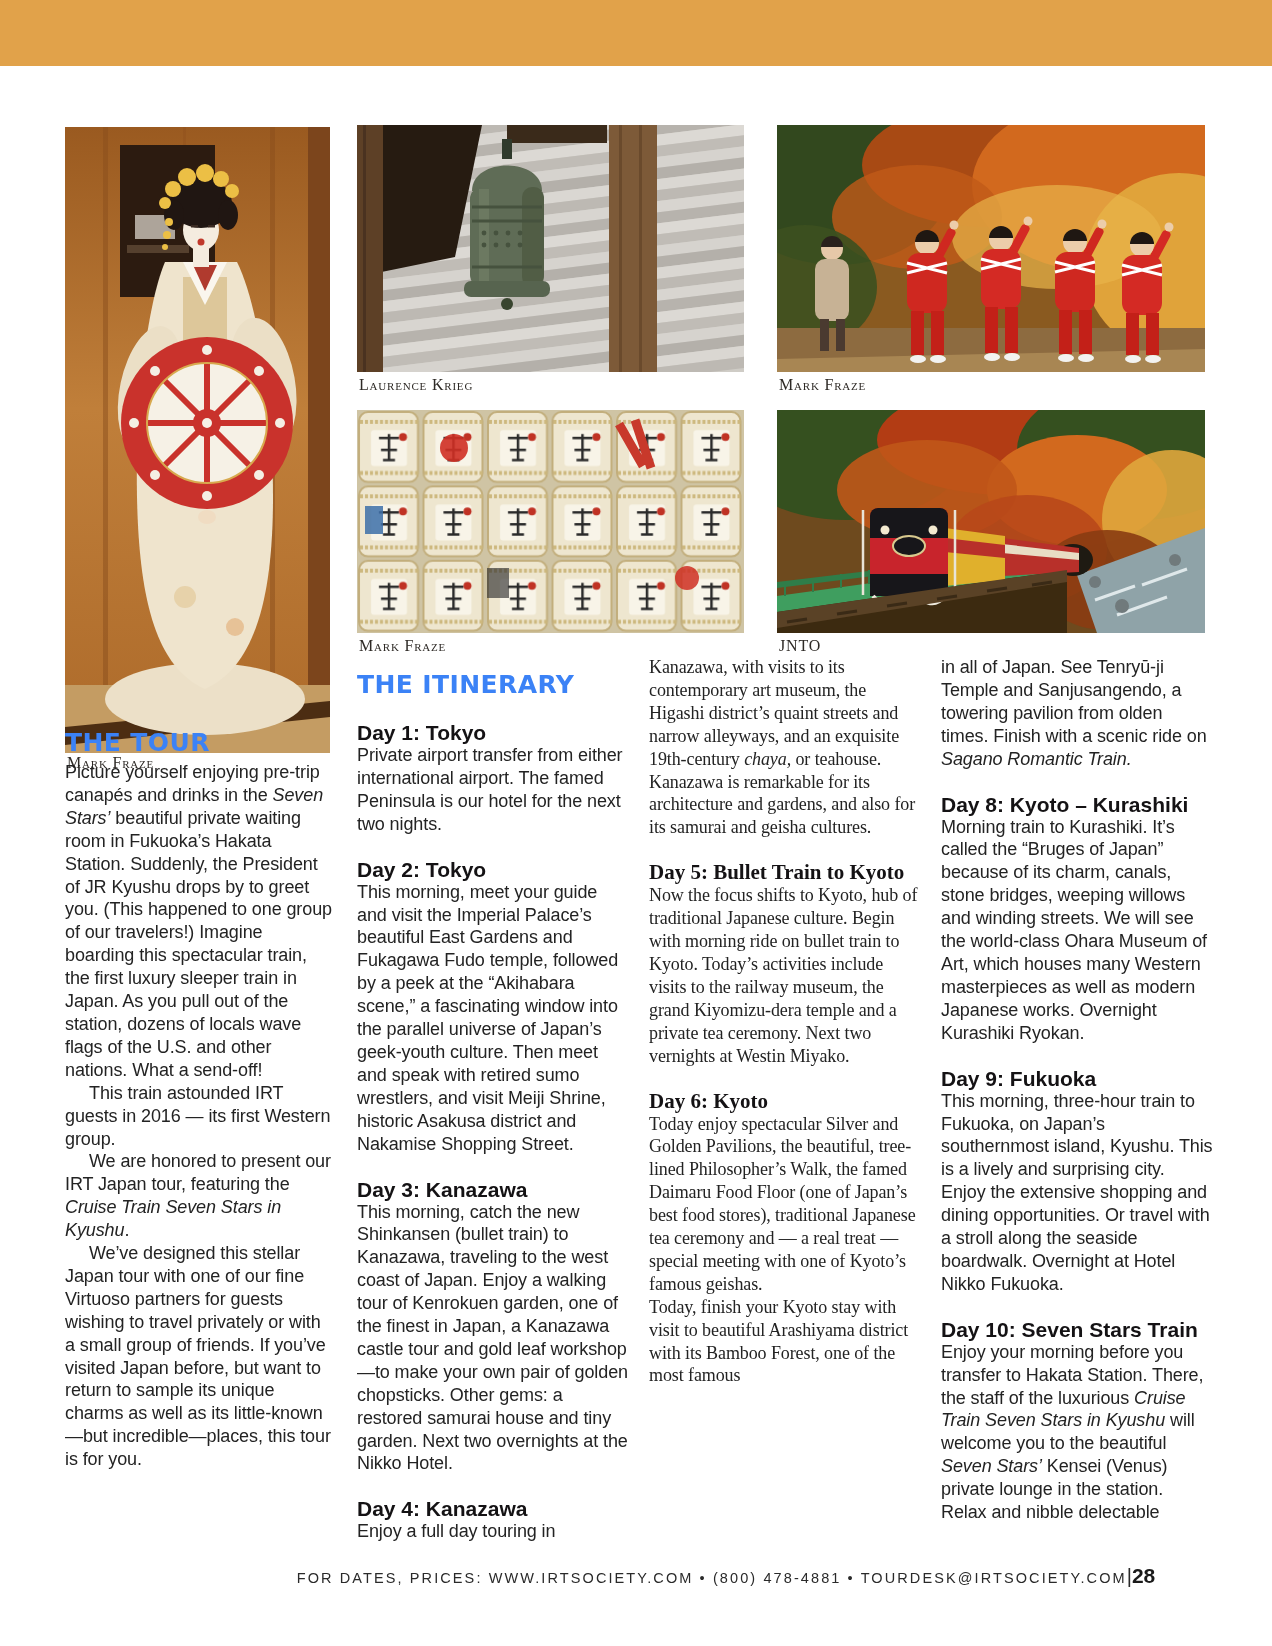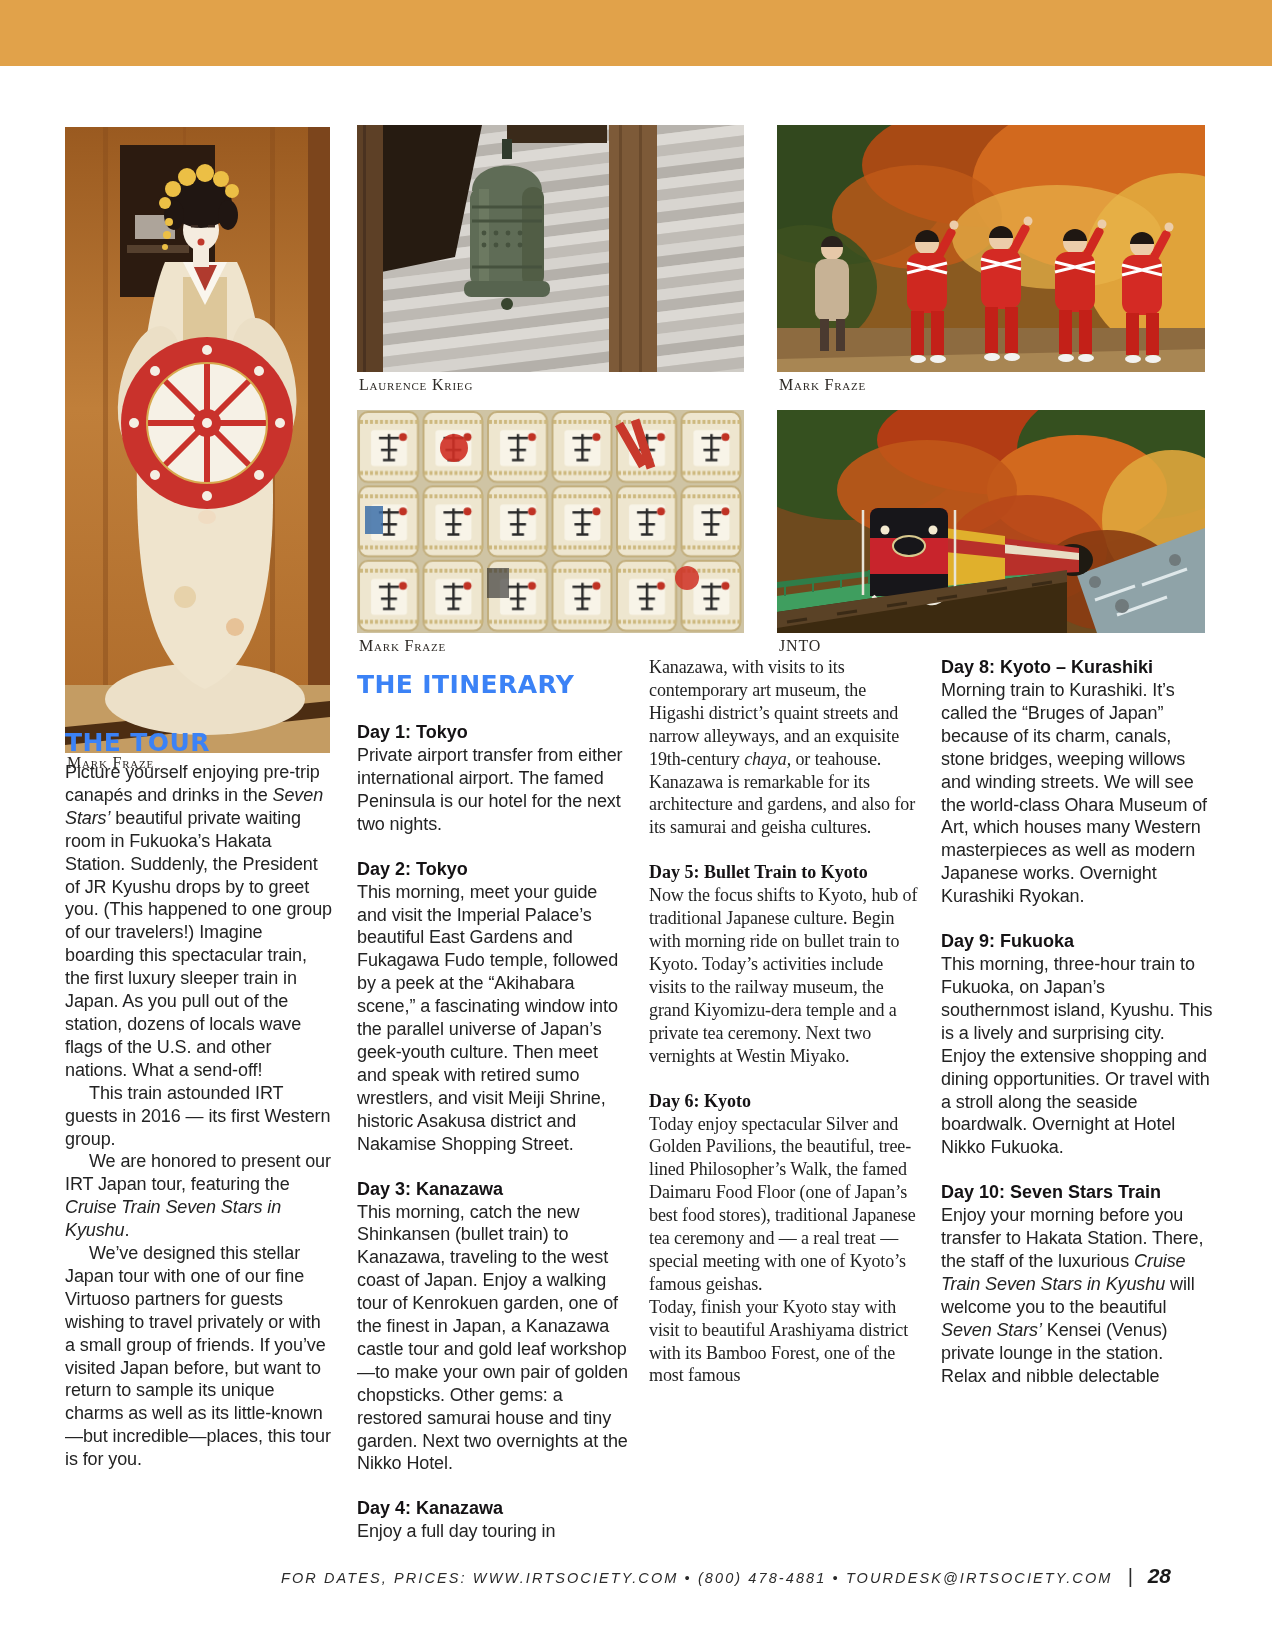--- a/index.html
+++ b/index.html
@@ -22,24 +22,24 @@
   #cr-train{left:779px;top:637px;font-family:Liberation Serif, serif;}
   .sec-heading{font-family:"DejaVu Sans",sans-serif;font-size:25px;font-weight:bold;
                letter-spacing:.4px;color:#3b82f6;margin:0 0 4px 0;transform-origin:left top;}
   .tour{position:absolute;left:65px;top:728px;width:268px;}
   .body-text{font-size:18px;line-height:22.9px;margin:0;color:#232323;letter-spacing:-.1px;}
   .body-text.indent{text-indent:24px;}
   .col{position:absolute;width:272px;}
   #col2{left:357px;top:670px;}
   #col3{left:649px;top:656px;font-family:Liberation Serif, serif;}
   #col4{left:941px;top:656px;}
-  .day-title{font-size:18px;line-height:23px;font-weight:bold;color:#141214;margin:22px 0 0 0;}
+  .day-title{font-size:21px;line-height:23px;font-weight:bold;color:#141214;margin:22px 0 0 0;}
   .col > :first-child{margin-top:0;}
   .footer{position:absolute;left:240px;right:60px;top:1564px;display:flex;align-items:baseline;
-          justify-content:center;gap:15px;font-style:italic;}
+          justify-content:center;gap:0;}
   .footer-text{font-size:14.5px;letter-spacing:2.1px;color:#2a2a2a;white-space:nowrap;}
   .footer-divider{font-size:20px;font-weight:300;color:#2a2a2a;}
   .footer-page{font-size:21px;font-weight:bold;color:#1a1a1a;letter-spacing:0;}
   i{font-style:italic;}
 </style>
 </head>
 <body>
 
 <div class="page">
 
@@ -366,20 +366,21 @@
     </div>
   <div class="col" id="col3">
       <p class="body-text">Kanazawa, with visits to its contemporary art museum, the Higashi district’s quaint streets and narrow alleyways, and an exquisite 19th-century <i>chaya,</i> or teahouse. Kanazawa is remarkable for its architecture and gardens, and also for its samurai and geisha cultures.</p>
       <h3 class="day-title">Day 5: Bullet Train to Kyoto</h3>
       <p class="body-text">Now the focus shifts to Kyoto, hub of traditional Japanese culture. Begin with morning ride on bullet train to Kyoto. Today’s activities include visits to the railway museum, the grand Kiyomizu-dera temple and a private tea ceremony.  Next two vernights at Westin Miyako.</p>
       <h3 class="day-title">Day 6: Kyoto</h3>
       <p class="body-text">Today enjoy spectacular Silver and Golden Pavilions, the beautiful, tree-lined Philosopher’s Walk, the famed Daimaru Food Floor (one of Japan’s best food stores), traditional Japanese tea ceremony and — a real treat — special meeting with one of Kyoto’s famous geishas.</p>
       <p class="body-text">Today, finish your Kyoto stay with visit to beautiful Arashiyama district with its Bamboo Forest, one of the most famous</p>
     </div>
   <div class="col" id="col4">
+      <p class="body-text">in all of Japan.  See Tenryū-ji Temple and Sanjusangendo, a towering pavilion from olden times. Finish with a scenic ride on <i>Sagano Romantic Train.</i></p>
       <h3 class="day-title">Day 8: Kyoto – Kurashiki</h3>
       <p class="body-text">Morning train to Kurashiki. It’s called the “Bruges of Japan” because of its charm, canals, stone bridges, weeping willows and winding streets. We will see the world-class Ohara Museum of Art, which houses many Western masterpieces as well as modern Japanese works. Overnight Kurashiki Ryokan.</p>
       <h3 class="day-title">Day 9: Fukuoka</h3>
       <p class="body-text">This morning, three-hour train to Fukuoka, on Japan’s southernmost island, Kyushu. This is a lively and surprising city. Enjoy the extensive shopping and dining opportunities. Or travel with a stroll along the seaside boardwalk.  Overnight at Hotel Nikko Fukuoka.</p>
       <h3 class="day-title">Day 10: Seven Stars Train</h3>
       <p class="body-text">Enjoy your morning before you transfer to Hakata Station. There, the staff of the luxurious <i>Cruise Train Seven Stars in Kyushu</i> will welcome you to the beautiful <i>Seven Stars’</i> Kensei (Venus) private lounge in the station. Relax and nibble delectable</p>
     </div>
 
   <div class="footer">
     <span class="footer-text">FOR DATES, PRICES: WWW.IRTSOCIETY.COM • (800) 478-4881 • TOURDESK@IRTSOCIETY.COM</span>

